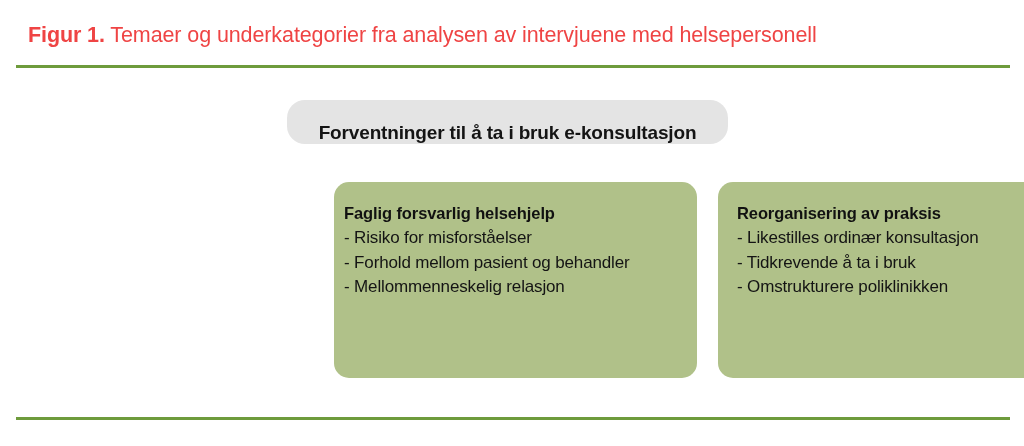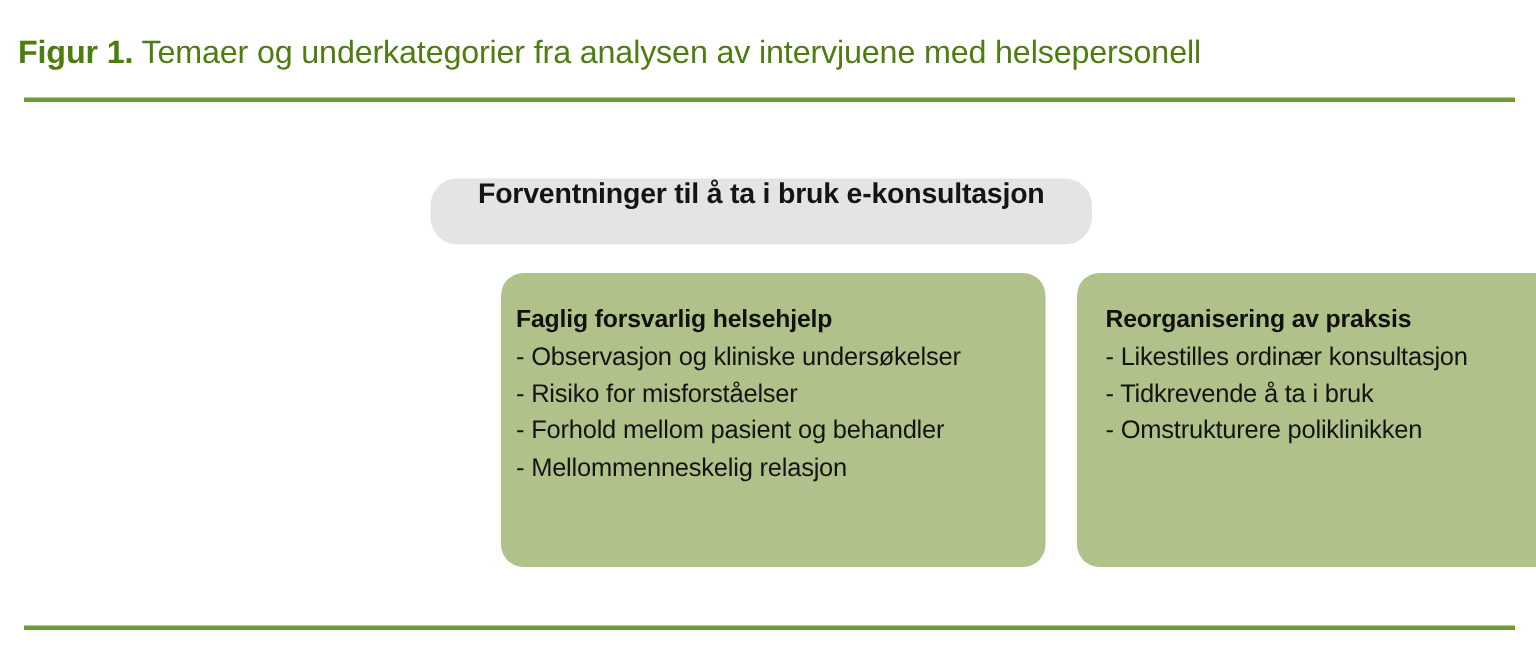--- a/index.html
+++ b/index.html
@@ -17,28 +17,28 @@
   }
 
   #figure-root {
     position: absolute;
     inset: 0;
   }
 
   
   .figure-title {
     position: absolute;
-    left: 12px;
+    left: 28px;
     top: 20px;
     width: 990px;
     font-size: 21.5px;
     line-height: 30px;
     letter-spacing: -0.1px;
     white-space: nowrap;
-    color: #4d7c0f;
+    color: #ef4444;
   }
   .figure-title .label {
     font-weight: bold;
   }
   .figure-title .caption {
     font-weight: normal;
   }
 
   
   .rule {
@@ -48,27 +48,27 @@
     height: 3px;
     background: #6E9B3C;
   }
   .rule.top { top: 65px; }
   .rule.bottom { top: 417px; }
 
   
   .theme-pill {
     position: absolute;
     left: 287px;
-    top: 119px;
+    top: 100px;
     width: 441px;
     height: 44px;
     background: #E4E4E4;
     border-radius: 18px;
     display: flex;
-    align-items: flex-start;
+    align-items: flex-end;
     justify-content: center;
   }
   .theme-pill .pill-text {
     font-size: 19px;
     font-weight: bold;
     color: #141414;
     letter-spacing: -0.15px;
     white-space: nowrap;
   }
 
@@ -125,21 +125,20 @@
   <div class="rule top"></div>
 
   <div class="theme-pill">
     <span class="pill-text">Forventninger til å ta i bruk e-konsultasjon</span>
   </div>
 
 
   <div class="cat-box box-2">
     <div class="cat-heading">Faglig forsvarlig helsehjelp</div>
     <ul class="cat-list">
-      <li>Observasjon og kliniske undersøkelser</li>
       <li>Risiko for misforståelser</li>
       <li>Forhold mellom pasient og behandler</li>
       <li>Mellommenneskelig relasjon</li>
     </ul>
   </div>
 
   <div class="cat-box box-3">
     <div class="cat-heading">Reorganisering av praksis</div>
     <ul class="cat-list">
       <li>Likestilles ordinær konsultasjon</li>

